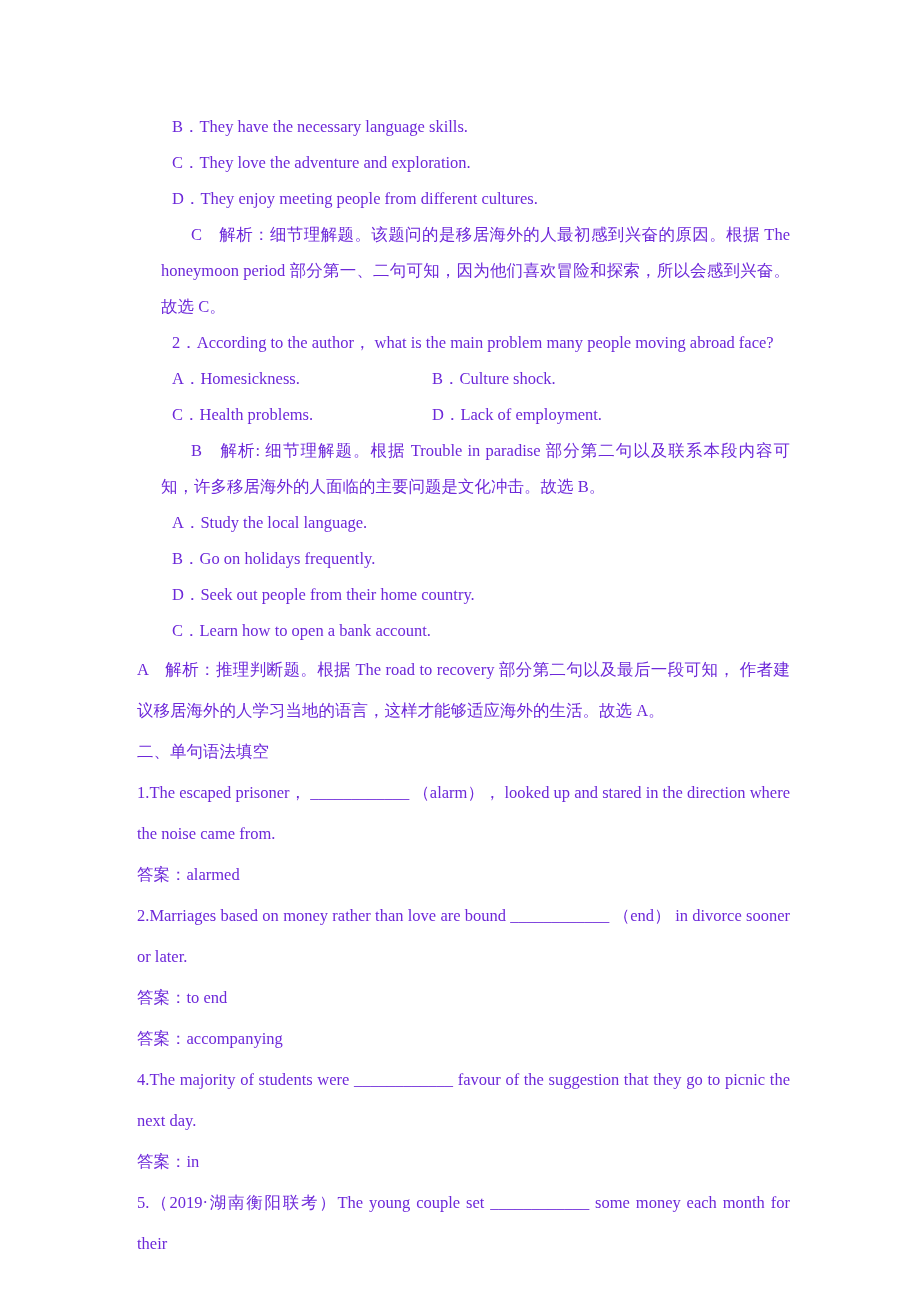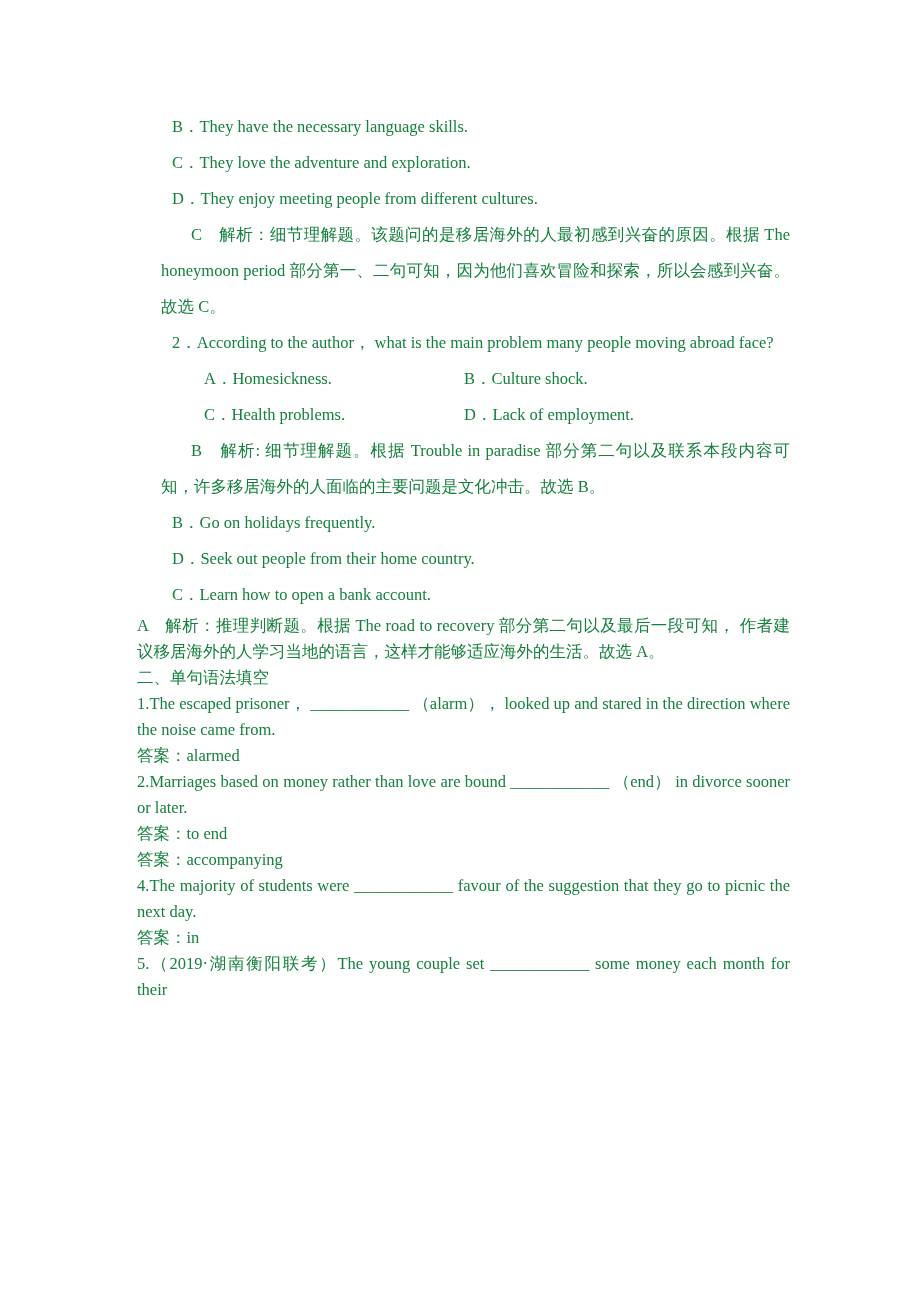--- a/index.html
+++ b/index.html
@@ -5,41 +5,41 @@
   html, body {
     margin: 0;
     padding: 0;
     background: #ffffff;
   }
   .page {
     position: relative;
     width: 920px;
     height: 1302px;
     background: #ffffff;
-    color: #15803d;
+    color: #6d28d9;
     font-family: "Liberation Serif", "DejaVu Serif", serif;
     font-size: 16.5px;
     box-sizing: border-box;
     padding: 109px 130px 0 137px;
     overflow: hidden;
   }
   .content { width: 653px; }
   p { margin: 0; padding: 0; }
 
   
   .sec1 p, .sec1 .optrow { line-height: 36px; }
   
-  .ans3, .sec2 p { line-height: 26px; }
+  .ans3, .sec2 p { line-height: 41px; }
 
   .indent { text-indent: 35px; }
   .indent-sm { text-indent: 30px; margin-left: 24px; }
   .justify { text-align: justify; }
 
   .optrow { padding-left: 35px; white-space: nowrap; }
-  .optrow .col1 { display: inline-block; width: 260px; margin-left: 32px; }
+  .optrow .col1 { display: inline-block; width: 260px; }
 </style>
 </head>
 <body>
 
 <div class="page">
   <div class="content">
 
     <section class="sec1">
       <p class="indent">B．They have the necessary language skills.</p>
       <p class="indent">C．They love the adventure and exploration.</p>
@@ -48,20 +48,21 @@
 
       <p class="indent">2．According to the author， what is the main problem many people moving abroad face?</p>
       <div class="optrow">
         <span class="col1">A．Homesickness.</span><span>B．Culture shock.</span>
       </div>
       <div class="optrow">
         <span class="col1">C．Health problems.</span><span>D．Lack of employment.</span>
       </div>
       <p class="indent-sm justify">B　解析: 细节理解题。根据 Trouble in paradise 部分第二句以及联系本段内容可知，许多移居海外的人面临的主要问题是文化冲击。故选 B。</p>
 
+      <p class="indent">A．Study the local language.</p>
       <p class="indent">B．Go on holidays frequently.</p>
       <p class="indent">D．Seek out people from their home country.</p>
       <p class="indent">C．Learn how to open a bank account.</p>
     </section>
 
     <p class="ans3 justify">A　解析：推理判断题。根据 The road to recovery 部分第二句以及最后一段可知， 作者建议移居海外的人学习当地的语言，这样才能够适应海外的生活。故选 A。</p>
 
     <section class="sec2">
       <p>二、单句语法填空</p>
 

